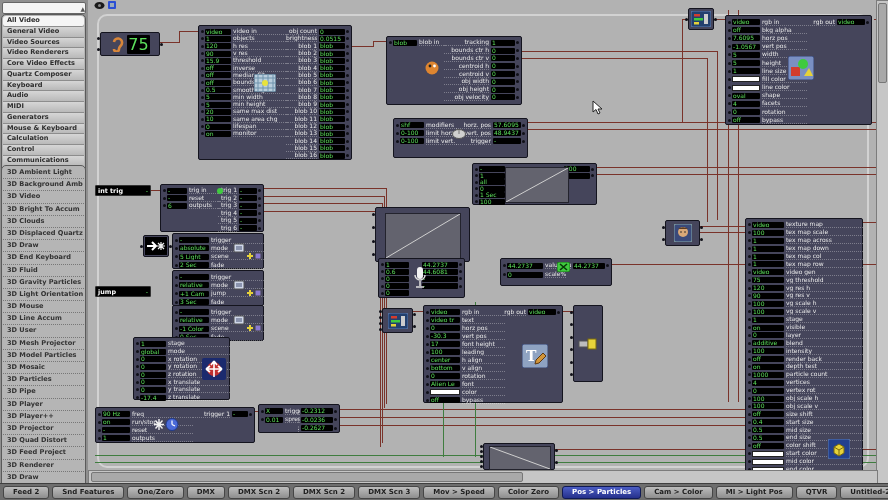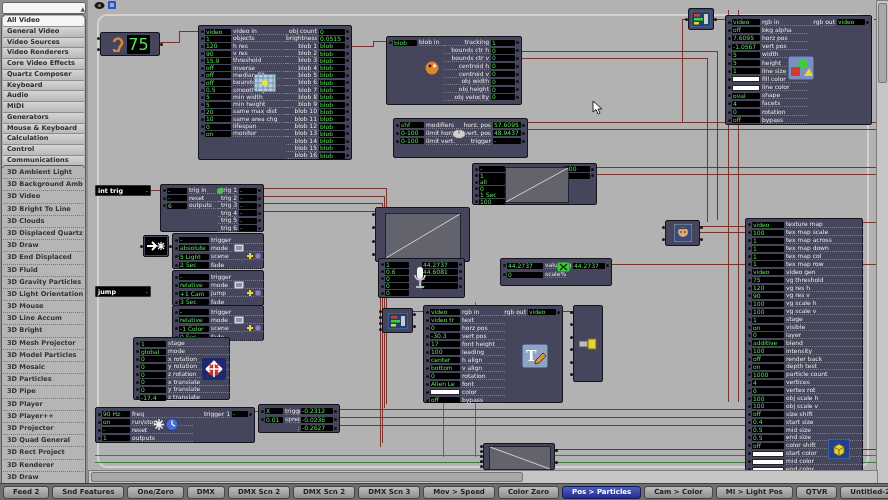--- a/index.html
+++ b/index.html
@@ -71,41 +71,41 @@
         <div class="cat-item">Mouse &amp; Keyboard</div>
         <div class="cat-item">Calculation</div>
         <div class="cat-item">Control</div>
         <div class="cat-item">Communications</div>
         <div class="cat-item">User</div>
       </div>
   <div class="listpanel" id="actpanel" style="top:165px;">
         <div class="act-item">3D Ambient Light</div>
         <div class="act-item">3D Background Amb</div>
         <div class="act-item">3D Video</div>
-        <div class="act-item">3D Bright To Line</div>
+        <div class="act-item">3D Bright To Accum</div>
         <div class="act-item">3D Clouds</div>
         <div class="act-item">3D Displaced Quartz</div>
         <div class="act-item">3D Draw</div>
-        <div class="act-item">3D End Displaced</div>
+        <div class="act-item">3D End Keyboard</div>
         <div class="act-item">3D Fluid</div>
         <div class="act-item">3D Gravity Particles</div>
         <div class="act-item">3D Light Orientation</div>
         <div class="act-item">3D Mouse</div>
         <div class="act-item">3D Line Accum</div>
-        <div class="act-item">3D Bright</div>
+        <div class="act-item">3D User</div>
         <div class="act-item">3D Mesh Projector</div>
         <div class="act-item">3D Model Particles</div>
         <div class="act-item">3D Mosaic</div>
         <div class="act-item">3D Particles</div>
         <div class="act-item">3D Pipe</div>
         <div class="act-item">3D Player</div>
         <div class="act-item">3D Player++</div>
         <div class="act-item">3D Projector</div>
-        <div class="act-item">3D Quad General</div>
-        <div class="act-item">3D Rect Project</div>
+        <div class="act-item">3D Quad Distort</div>
+        <div class="act-item">3D Feed Project</div>
         <div class="act-item">3D Renderer</div>
         <div class="act-item">3D Draw</div>
         <div class="act-item">3D Stage Options</div>
         <div class="act-item">3D Stage Orientatio</div>
       </div>
 </div>
 
 <div id="canvas">
   <div id="scene-border"></div>
   <div id="topicons">

